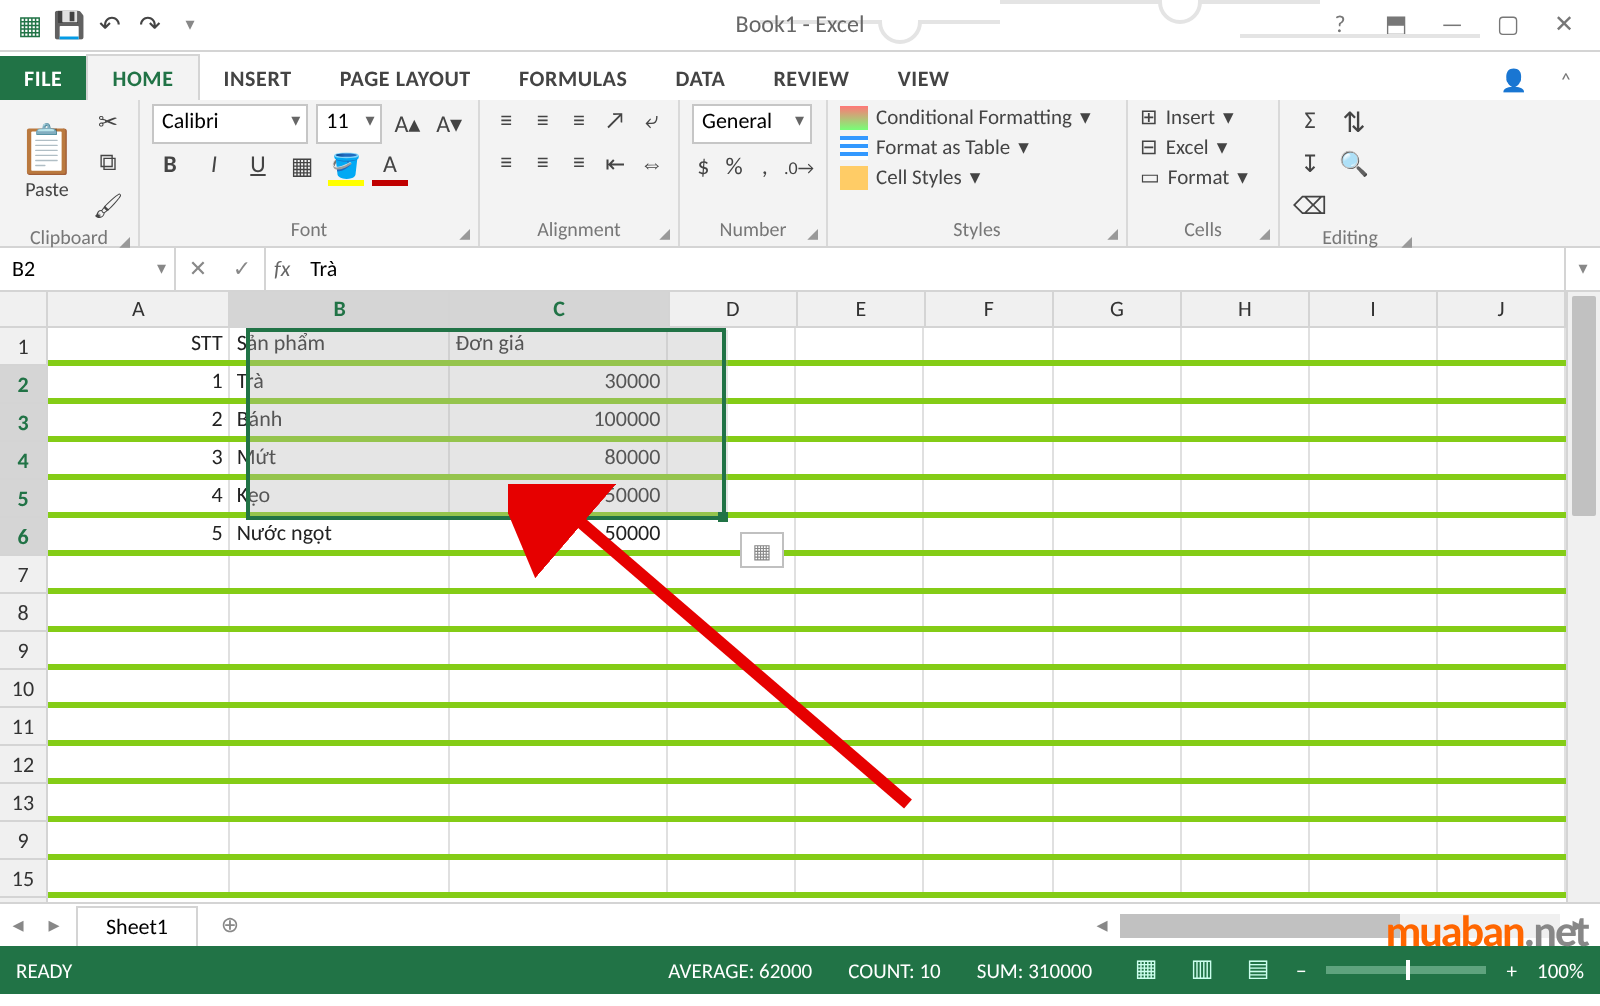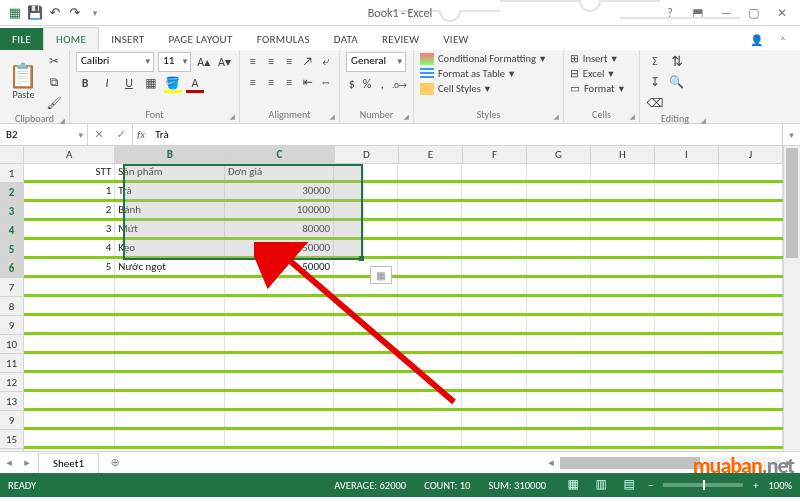--- a/index.html
+++ b/index.html
@@ -8,21 +8,21 @@
 
 .titlebar { height: 26px; background: #fff; border-bottom: 1px solid #d4d4d4; display: flex; align-items: center; position: relative; color: #444; }
 .qat { display: flex; gap: 2px; padding-left: 6px; }
 .qat .ico { width: 18px; height: 18px; display: flex; align-items: center; justify-content: center; font-size: 13px; }
 .title-text { position: absolute; left: 50%; transform: translateX(-50%); font-size: 12px; color: #666; }
 .winctl { margin-left: auto; display: flex; gap: 4px; padding-right: 6px; }
 .winctl .ico { width: 24px; height: 18px; display: flex; align-items: center; justify-content: center; color: #777; font-size: 12px; }
 
 
 .ribtabs { height: 24px; background: #fff; display: flex; align-items: flex-end; font-size: 11px; }
-.ribtabs .tab { padding: 5px 12px 4px; color: #444; text-transform: uppercase; letter-spacing: .3px; }
+.ribtabs .tab { padding: 5px 12px 4px; color: #444; text-transform: uppercase; letter-spacing: .3px; font-weight: bold; }
 .ribtabs .tab.file { background: #217346; color: #fff; }
 .ribtabs .tab.active { border: 1px solid #d4d4d4; border-bottom: none; background: #f3f3f3; color: #217346; }
 .ribtabs .right { margin-left: auto; display: flex; gap: 4px; padding-right: 6px; }
 .ribtabs .right .ico { width: 22px; height: 20px; display: flex; align-items: center; justify-content: center; color: #777; }
 
 
 .ribbon { height: 74px; background: #f3f3f3; border-bottom: 1px solid #d4d4d4; display: flex; position: relative; }
 .group { border-right: 1px solid #d9d9d9; padding: 2px 6px 0; display: flex; flex-direction: column; justify-content: space-between; }
 .group .gname { text-align: center; font-size: 10px; color: #777; padding-bottom: 2px; position: relative; }
 .group .gname::after { content:"◢"; font-size:7px; color:#999; position:absolute; right:-2px; bottom:2px;}

